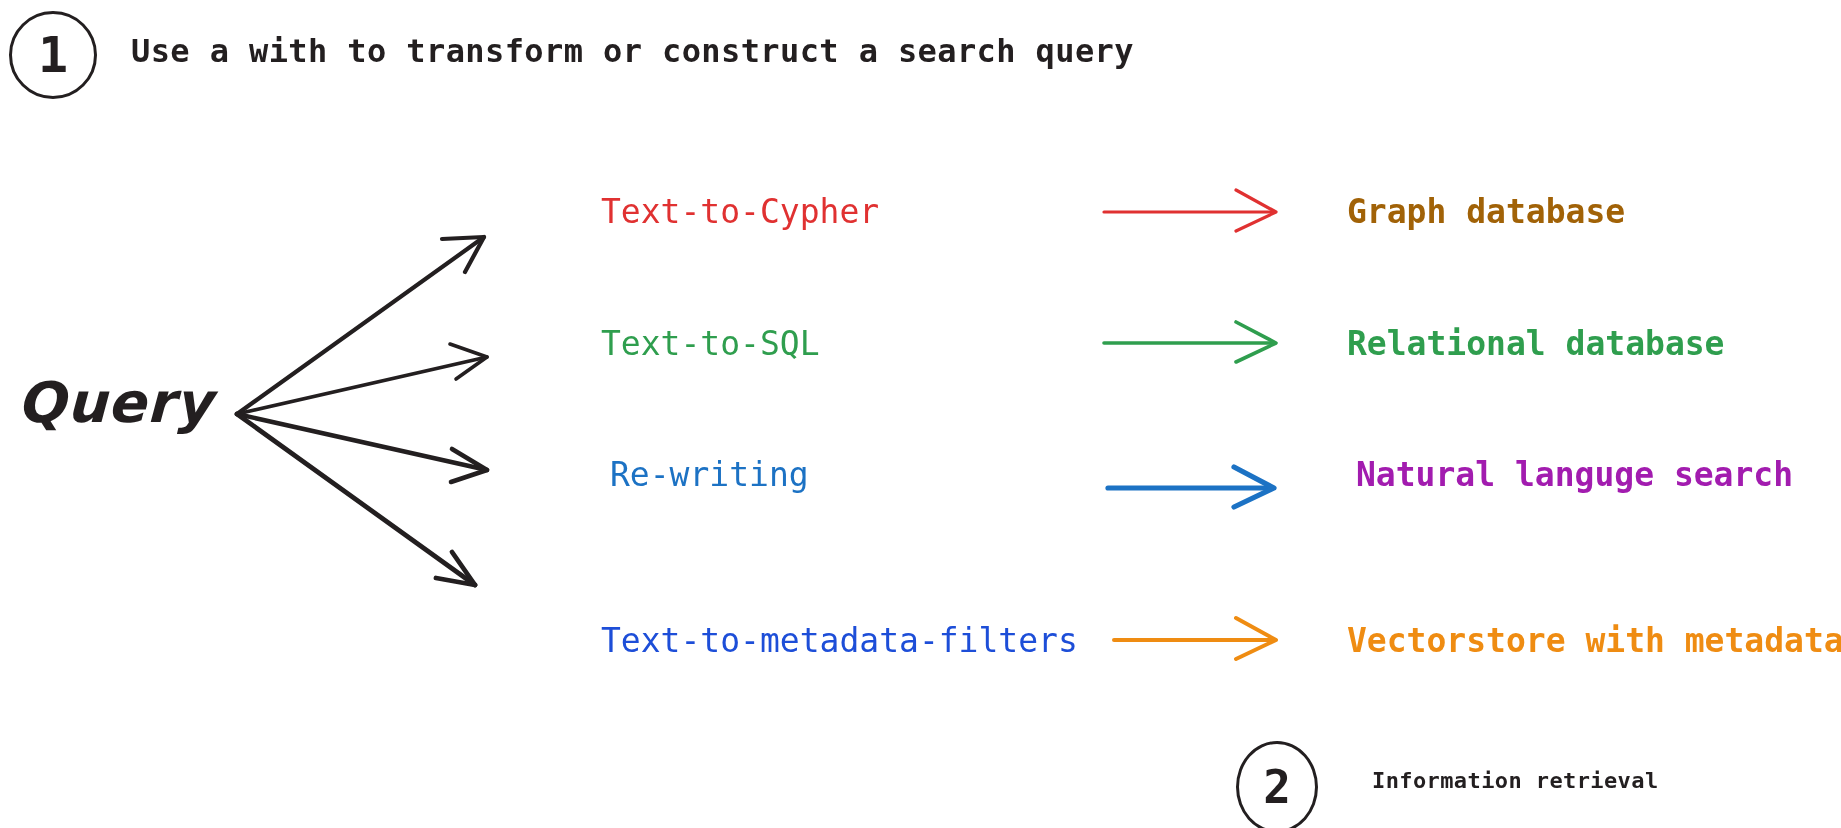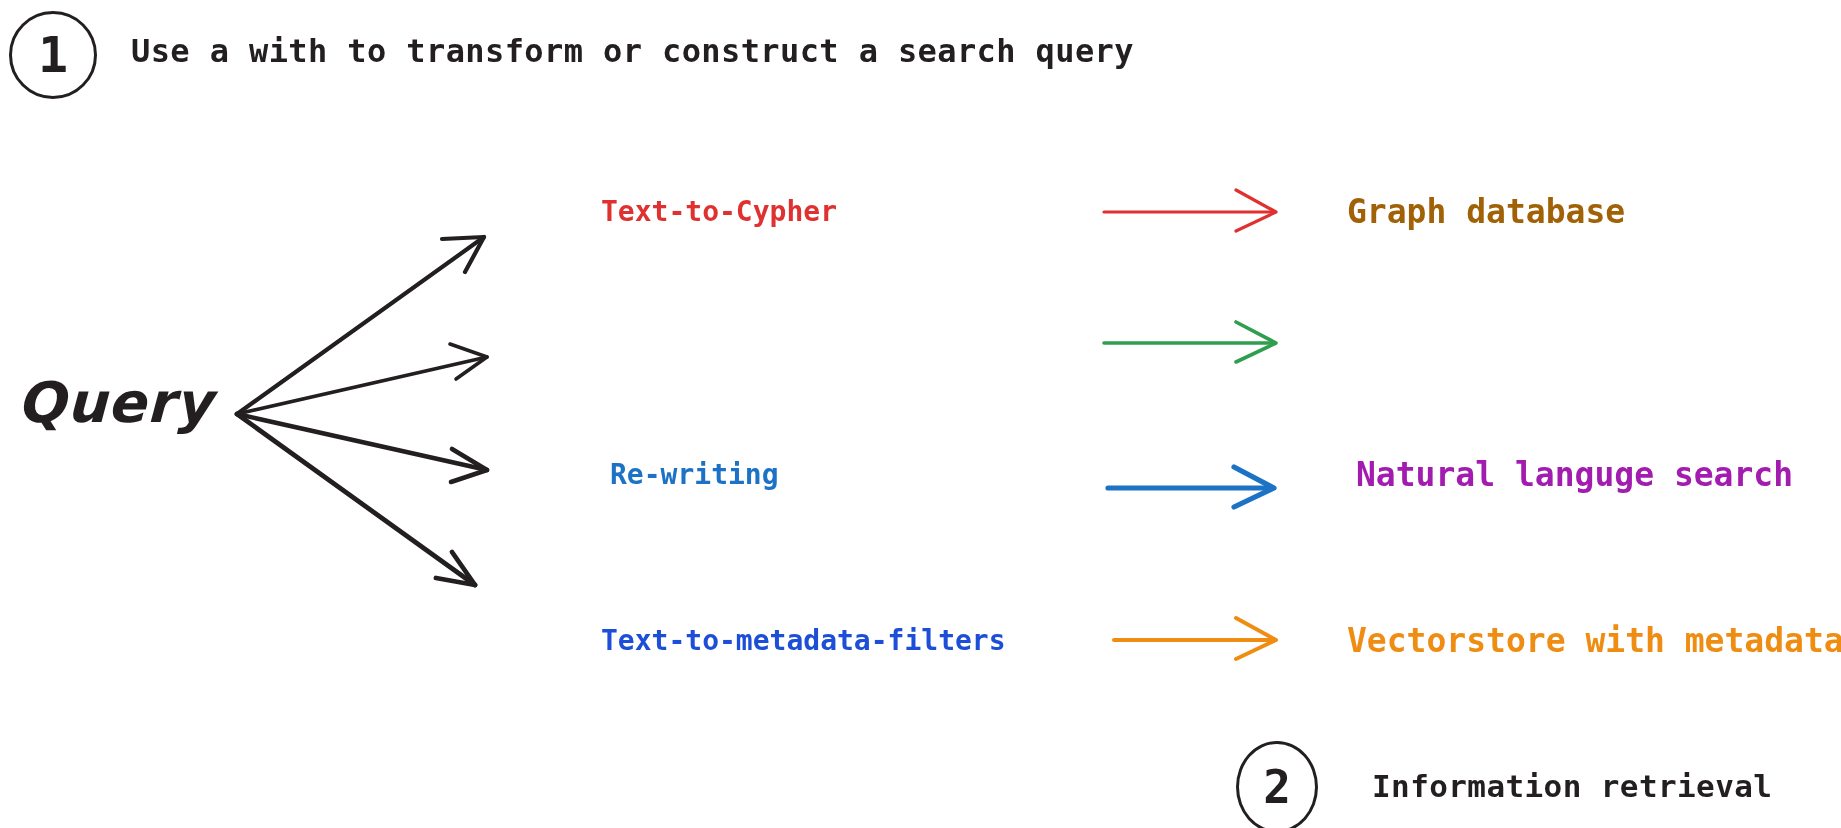--- a/index.html
+++ b/index.html
@@ -63,21 +63,21 @@
   }
   #caption-1 {
     left: 131px;
     top: 32px;
     font-size: 32px;
     letter-spacing: 0.4px;
   }
   #caption-2 {
     left: 1372px;
     top: 768px;
-    font-size: 31px;
+    font-size: 22px;
     letter-spacing: 0.4px;
   }
 
   
   #query-label {
     position: absolute;
     left: 22px;
     top: 370px;
     font-family: "DejaVu Sans", sans-serif;
     font-weight: 700;
@@ -105,22 +105,22 @@
     left: 0;
     width: 1841px;
     height: 48px;
     display: block;
   }
   .route-source {
     position: absolute;
     left: 601px;
     top: 0;
     font-family: "DejaVu Sans Mono", monospace;
-    font-weight: 700;
-    font-size: 28px;
+    font-weight: 400;
+    font-size: 33px;
     white-space: nowrap;
     line-height: 48px;
     text-align: center;
   }
   .route-target {
     position: absolute;
     left: 1347px;
     top: 0;
     font-family: "DejaVu Sans Mono", monospace;
     font-weight: 700;
@@ -183,20 +183,24 @@
   </div>
   <div class="step-caption" id="caption-1">Use a with to transform or construct a search query</div>
 
   <div id="query-label">Query</div>
 
   <div class="route-row" id="row-0">
     <span class="route-source" style="color: rgb(224, 49, 49);">Text-to-Cypher</span>
     <span class="route-target" style="color: #a16207;">Graph database</span>
   </div>
 
+  <div class="route-row" id="row-1">
+    <span class="route-source" style="color: rgb(47, 158, 78);">Text-to-SQL</span>
+    <span class="route-target" style="color: rgb(47, 158, 78);">Relational database</span>
+  </div>
 
   <div class="route-row" id="row-2">
     <span class="route-source" style="color: rgb(28, 114, 196);">Re-writing</span>
     <span class="route-target" style="color: #a21caf;">Natural languge search</span>
   </div>
 
   <div class="route-row" id="row-3">
     <span class="route-source" style="color: #1d4ed8;">Text-to-metadata-filters</span>
     <span class="route-target" style="color: rgb(239, 140, 18);">Vectorstore with metadata</span>
   </div>

